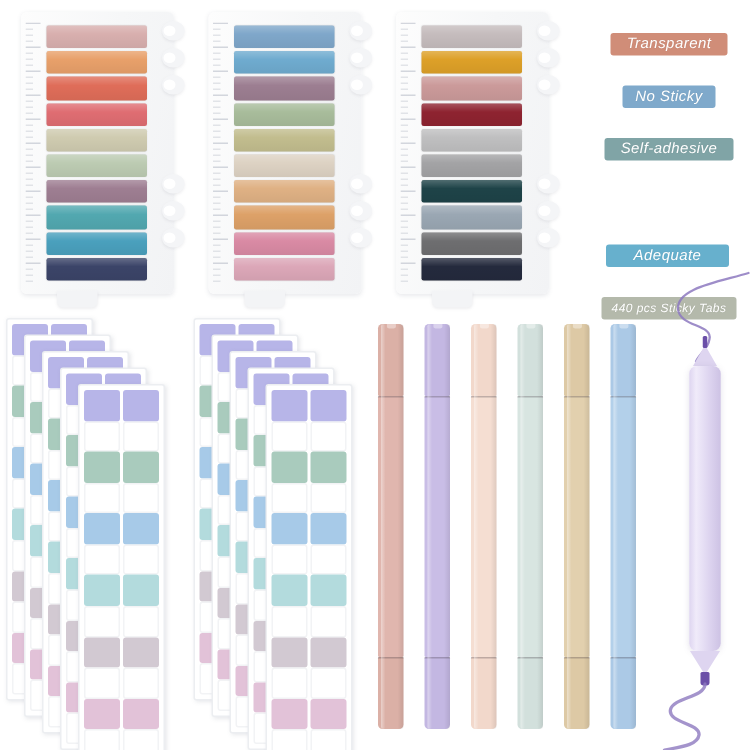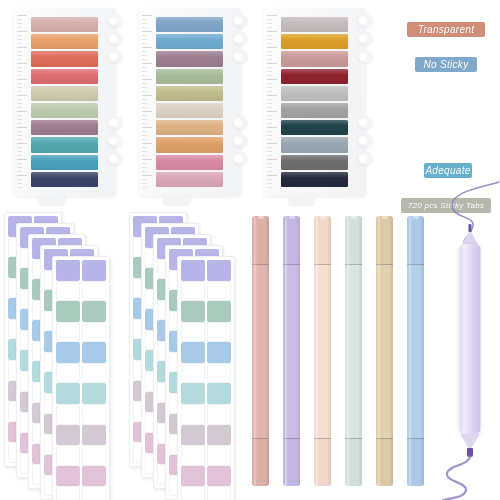--- a/index.html
+++ b/index.html
@@ -338,22 +338,23 @@
         <div class="tab" style="background: rgb(30, 67, 72);"></div>
         <div class="tab" style="background: rgb(154, 167, 179);"></div>
         <div class="tab" style="background: rgb(110, 110, 112);"></div>
         <div class="tab" style="background: rgb(36, 42, 61);"></div>
       </div>
   </div>
 
   <div class="labels" style="left:398px;top:18px;width:96px;height:180px;">
       <div class="flabel" style="top: 3.72px; left: 9px; width: 78px; height: 15px; background: rgb(208, 141, 120); font-size: 10px;">Transparent</div>
       <div class="flabel" style="top: 39.06px; left: 17px; width: 62px; height: 15px; background: rgb(127, 169, 203); font-size: 10px;">No Sticky</div>
-      <div class="flabel" style="top: 145.08px; left: 26px; width: 48px; height: 15px; background: rgb(103, 176, 205); font-size: 10px;">Adequate</div>
-      <div class="flabel" style="top: 180.42px; left: 3px; width: 90px; height: 15px; background: rgb(180, 185, 171); font-size: 8px;">720 pcs Sticky Tabs</div>
+      <div class="flabel" style="top: 74.4px; left: 5px; width: 86px; height: 15px; background: rgb(128, 164, 166); font-size: 10px;">Self-adhesive</div>
+      <div class="flabel" style="top: 145.08px; left: 6px; width: 82px; height: 15px; background: rgb(103, 176, 205); font-size: 10px;">Adequate</div>
+      <div class="flabel" style="top: 180.42px; left: 3px; width: 90px; height: 15px; background: rgb(180, 185, 171); font-size: 8px;">440 pcs Sticky Tabs</div>
     </div>
 
   <div class="sheetstack" style="left:4px;top:212px;width:120px;height:280px;">
       <div class="sheet" style="width: 58px; height: 255px; position: absolute; left: 0px; top: 0px; z-index: 1;">
         <div class="srow">
           <div class="scell" style="background: rgb(183, 181, 232);"></div>
           <div class="scell" style="background: rgb(183, 181, 232);"></div>
         </div>
         <div class="srow">
           <div class="scell blank"></div>

